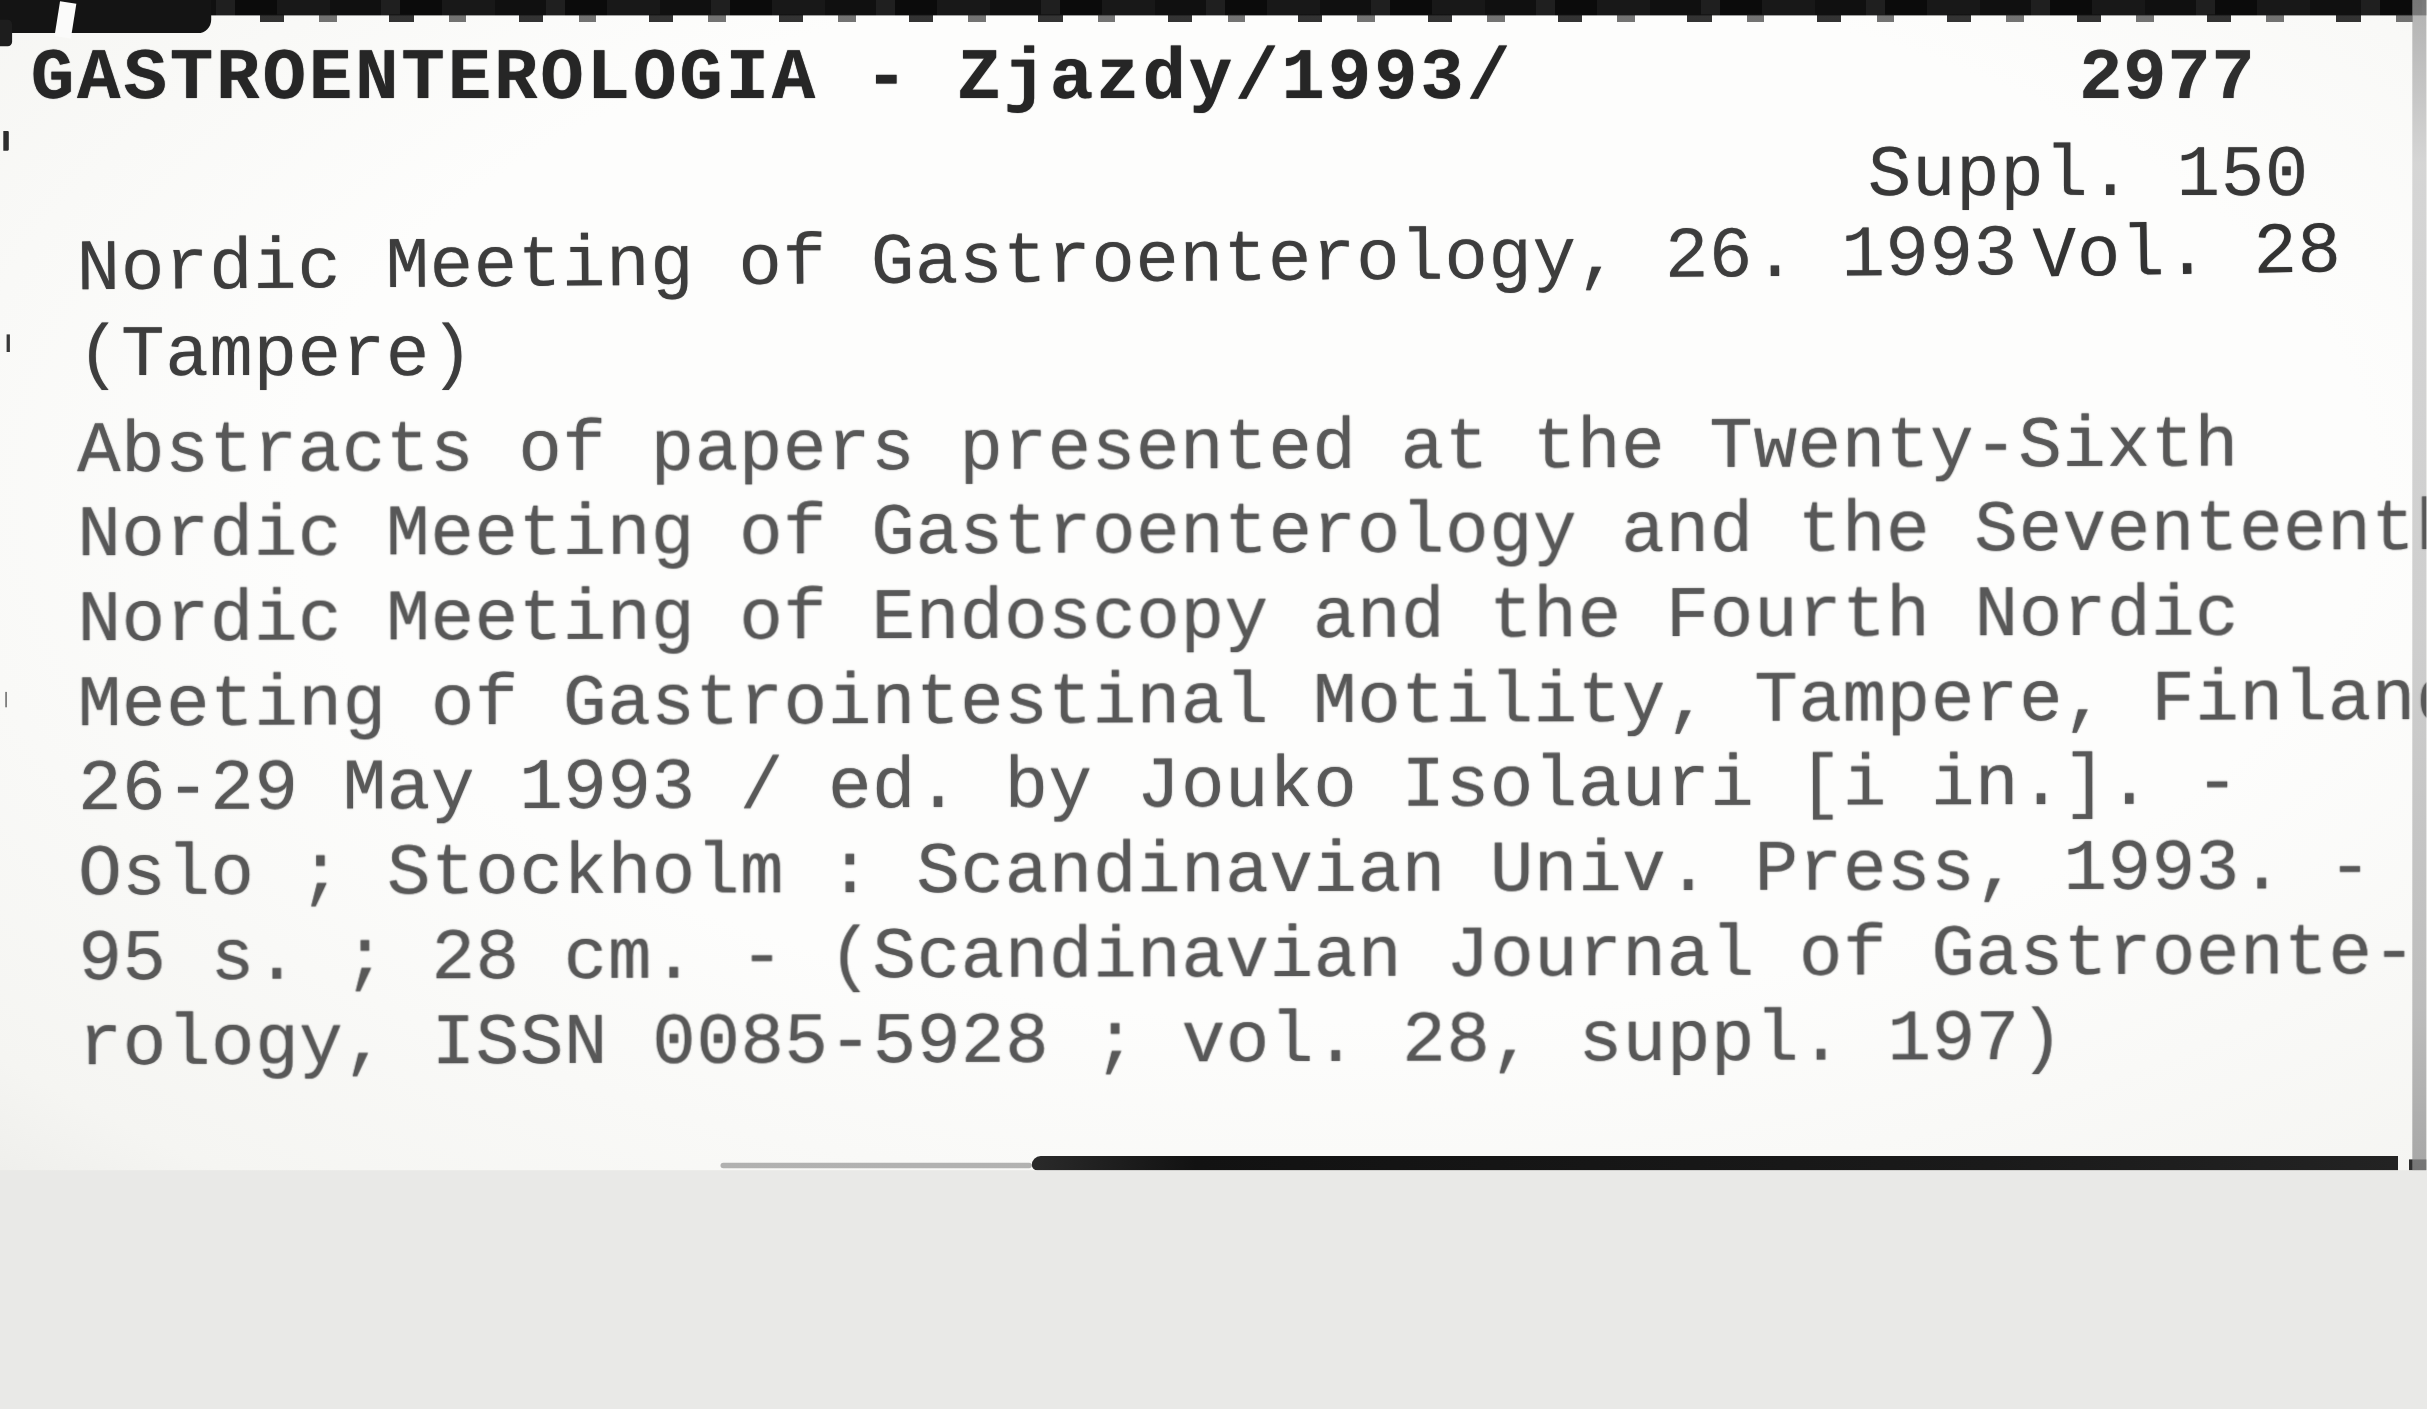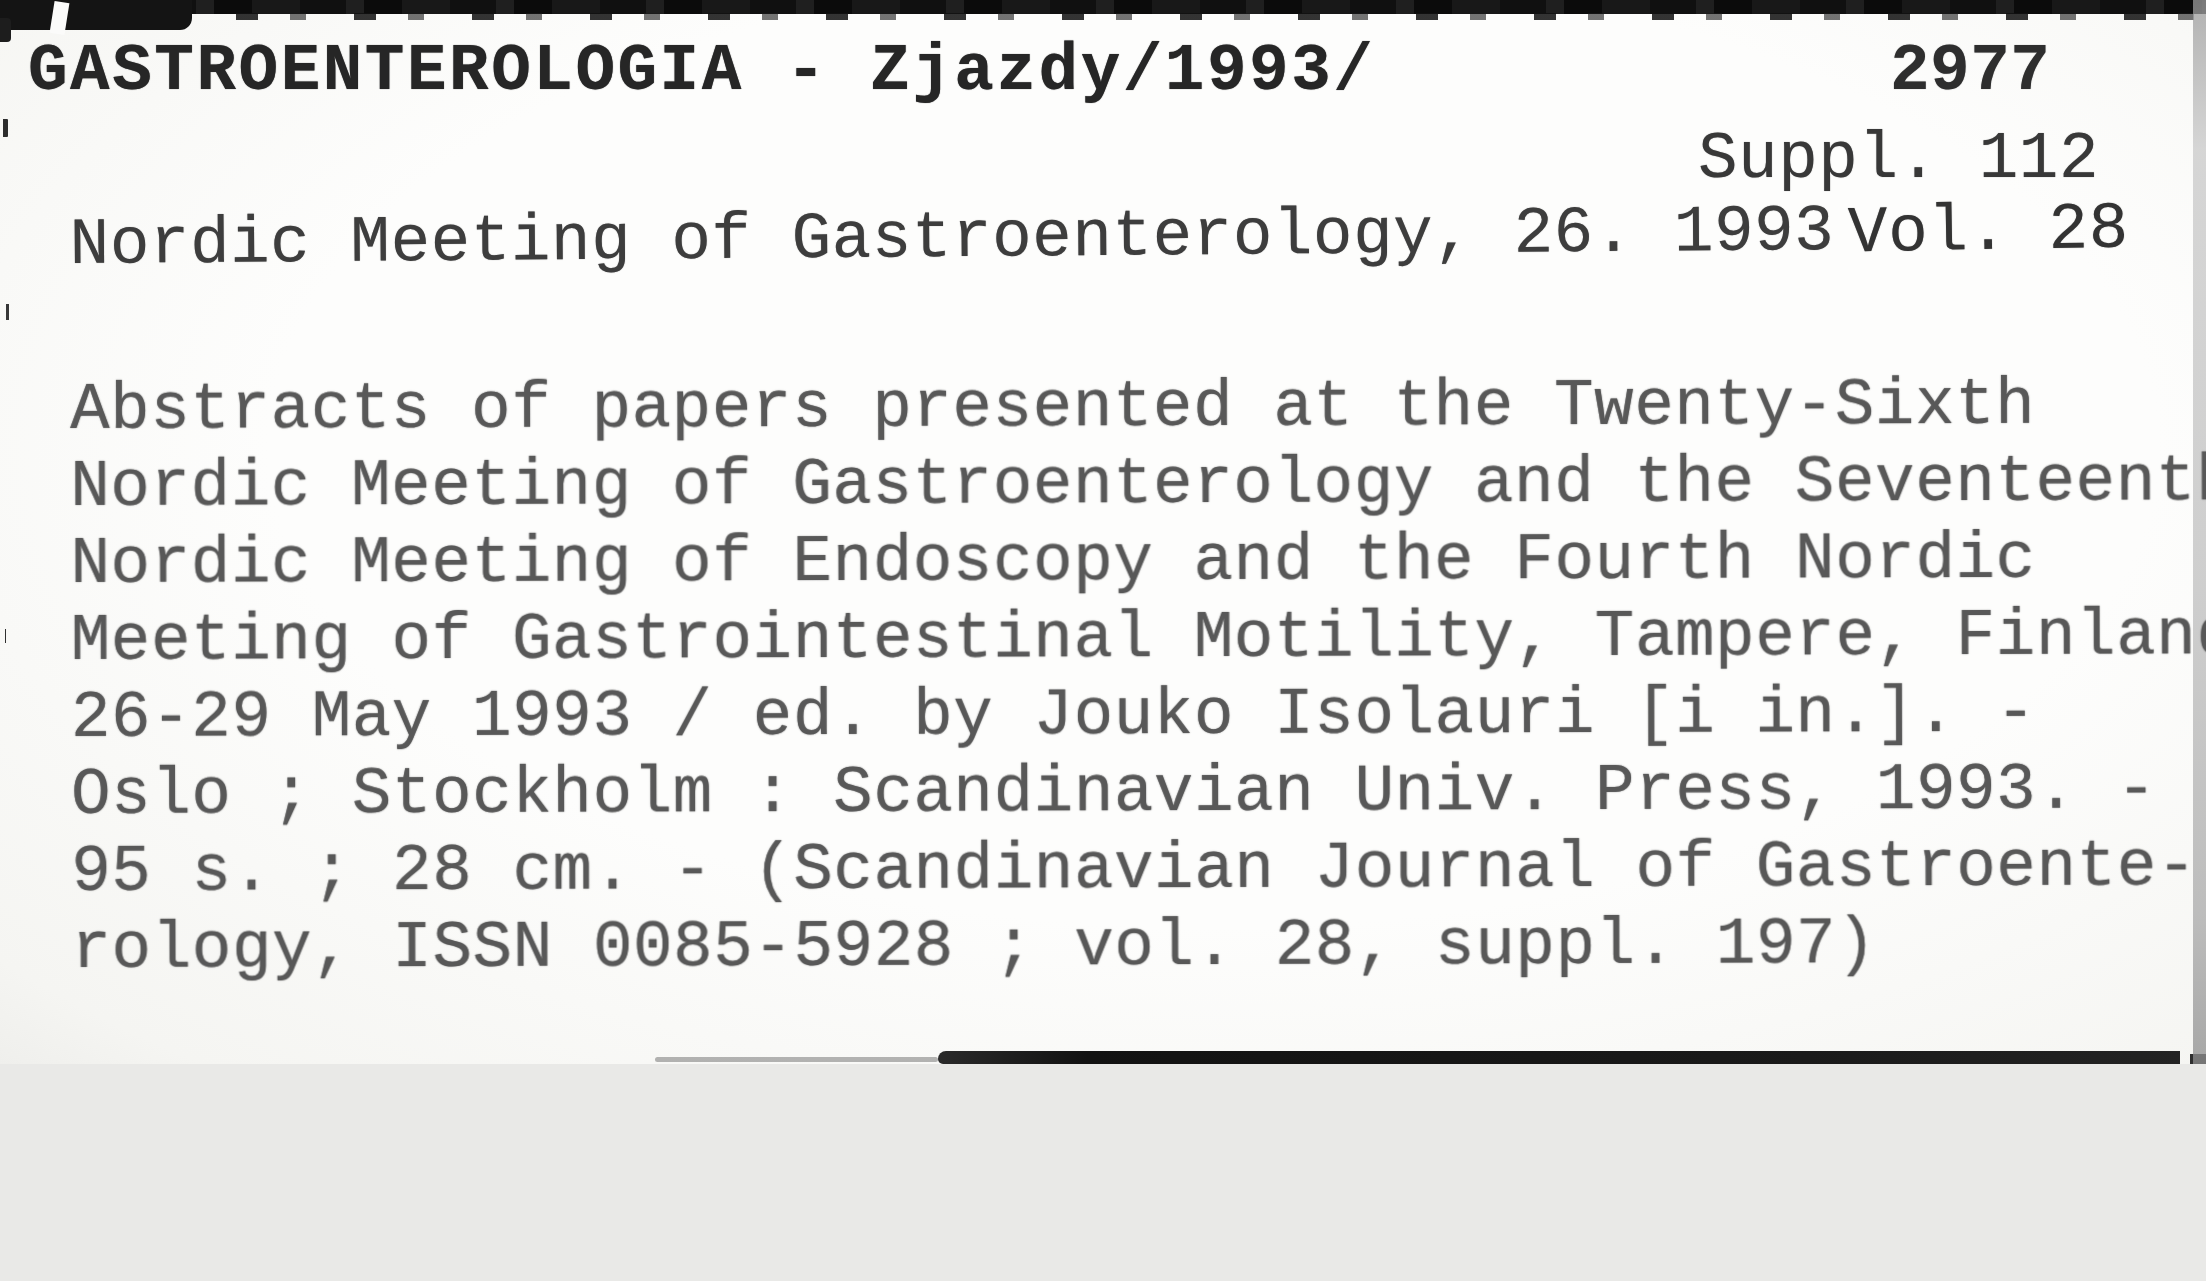--- a/index.html
+++ b/index.html
@@ -92,24 +92,25 @@
   <div class="top-left-blob"></div>
   <div class="top-left-notch"></div>
   <div class="bottom-band"></div>
   <div class="bottom-lead"></div>
   <div class="bottom-corner"></div>
   <div class="right-edge"></div>
   <div class="left-specks"></div>
 
   <div class="tw heading">GASTROENTEROLOGIA - Zjazdy/1993/</div>
   <div class="tw cat-num">2977</div>
-  <div class="tw suppl">Suppl. 112</div>
+  <div class="tw suppl">Suppl. 150</div>
   <div class="tw vol">Vol. 28</div>
 
   <div class="tw title">Nordic Meeting of Gastroenterology, 26. 1993</div>
+  <div class="tw qualifier">(Tampere)</div>
 
   <div class="body-block">
     <div class="line">Abstracts of papers presented at the Twenty-Sixth</div>
     <div class="line">Nordic Meeting of Gastroenterology and the Seventeenth</div>
     <div class="line">Nordic Meeting of Endoscopy and the Fourth Nordic</div>
     <div class="line">Meeting of Gastrointestinal Motility, Tampere, Finland</div>
     <div class="line">26-29 May 1993 / ed. by Jouko Isolauri [i in.]. -</div>
     <div class="line">Oslo ; Stockholm : Scandinavian Univ. Press, 1993. -</div>
     <div class="line">95 s. ; 28 cm. - (Scandinavian Journal of Gastroente-</div>
     <div class="line">rology, ISSN 0085-5928 ; vol. 28, suppl. 197)</div>

